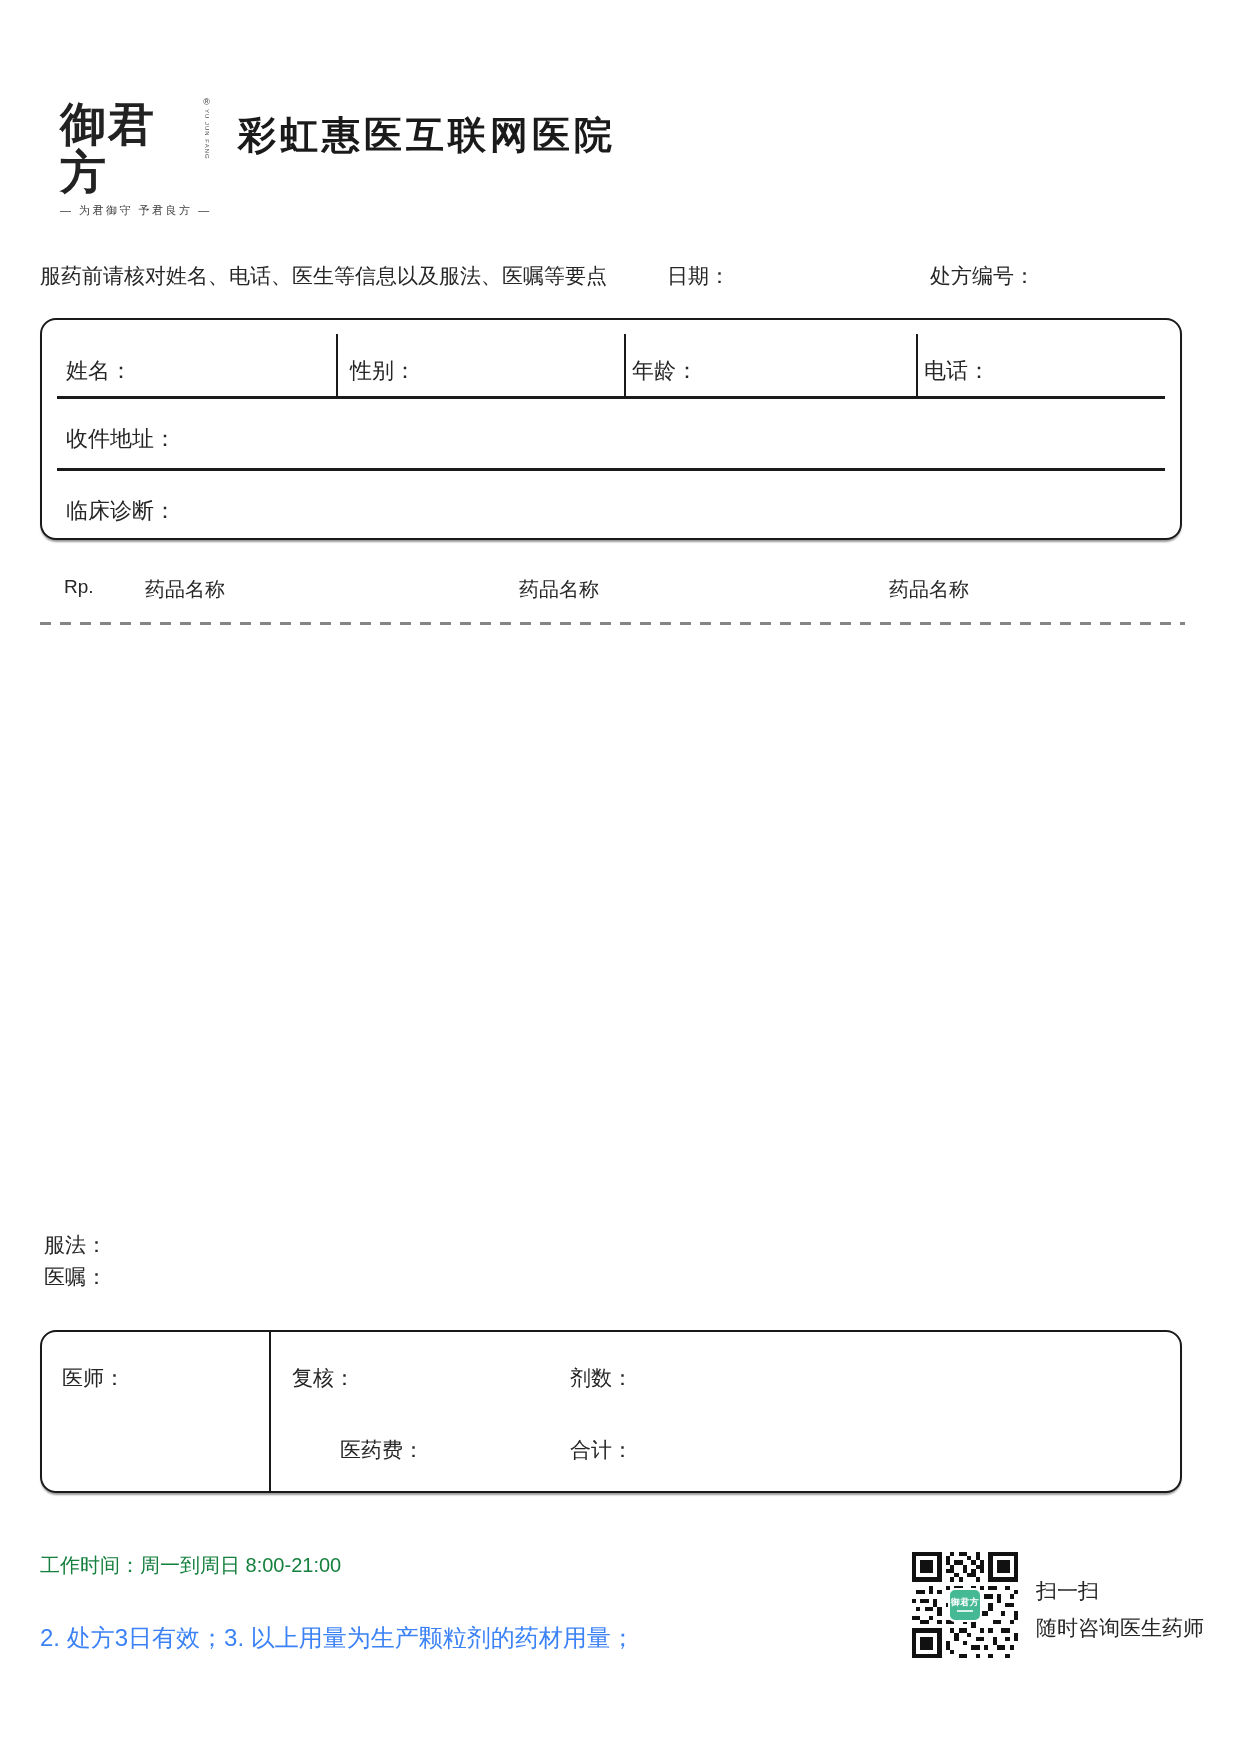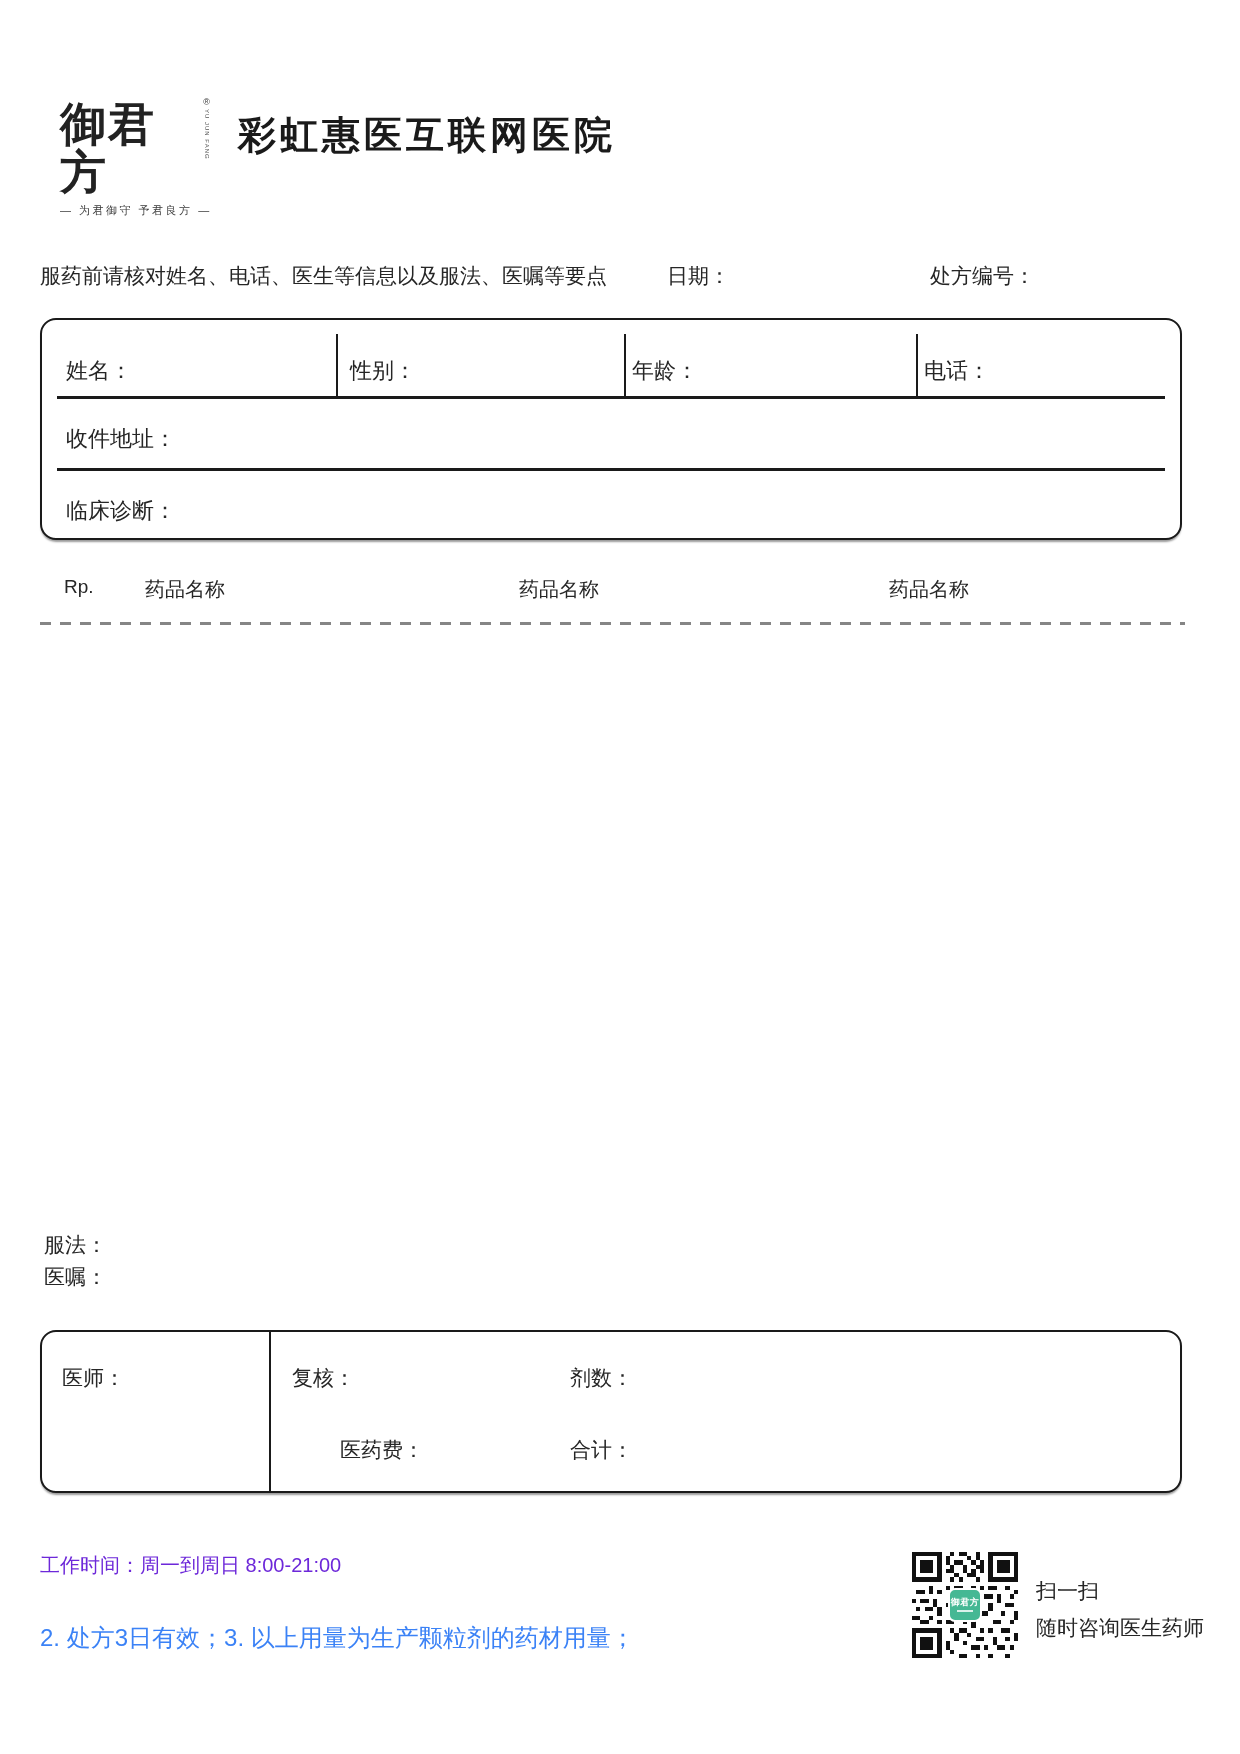--- a/index.html
+++ b/index.html
@@ -58,21 +58,21 @@
                  box-shadow:0 3px 2px -1px rgba(0,0,0,.40); }
   .signoff-vdiv { position:absolute; left:227px; top:0; bottom:0; width:2px; background:#1a1a1a; }
   .s-label { position:absolute; font-size:21px; color:#262626; }
   .lbl-doctor { left:20px; top:32px; }
   .lbl-review { left:250px; top:32px; }
   .lbl-doses  { left:528px; top:32px; }
   .lbl-fee    { left:250px; top:104px;margin-left:48px; }
   .lbl-total  { left:528px; top:104px; }
 
   
-  .work-time { position:absolute; left:40px; top:1552px; font-size:20px; color:#6d28d9; }
+  .work-time { position:absolute; left:40px; top:1552px; font-size:20px; color:#15803d; }
   .note-1 { position:absolute; left:40px; top:1590px; font-size:20px; color:#262626; }
   .note-2 { position:absolute; left:40px; top:1622px; font-size:24px; color:#3b82f6; }
 
   .qr-wrap { position:absolute; left:912px; top:1552px; width:106px; height:106px; }
   .qr-wrap svg { display:block; width:106px; height:106px; }
   .qr-badge { position:absolute; left:36px; top:36px; width:34px; height:34px; border-radius:7px;
               background:#45b894; border:2px solid #fff; display:flex; flex-direction:column;
               align-items:center; justify-content:center; }
   .qr-badge-text { color:#fff; font-size:9px; font-weight:700; letter-spacing:0.5px; line-height:1.1; }
   .qr-badge-sub { margin-top:2px; width:16px; height:2px; background:rgba(255,255,255,.8); }

